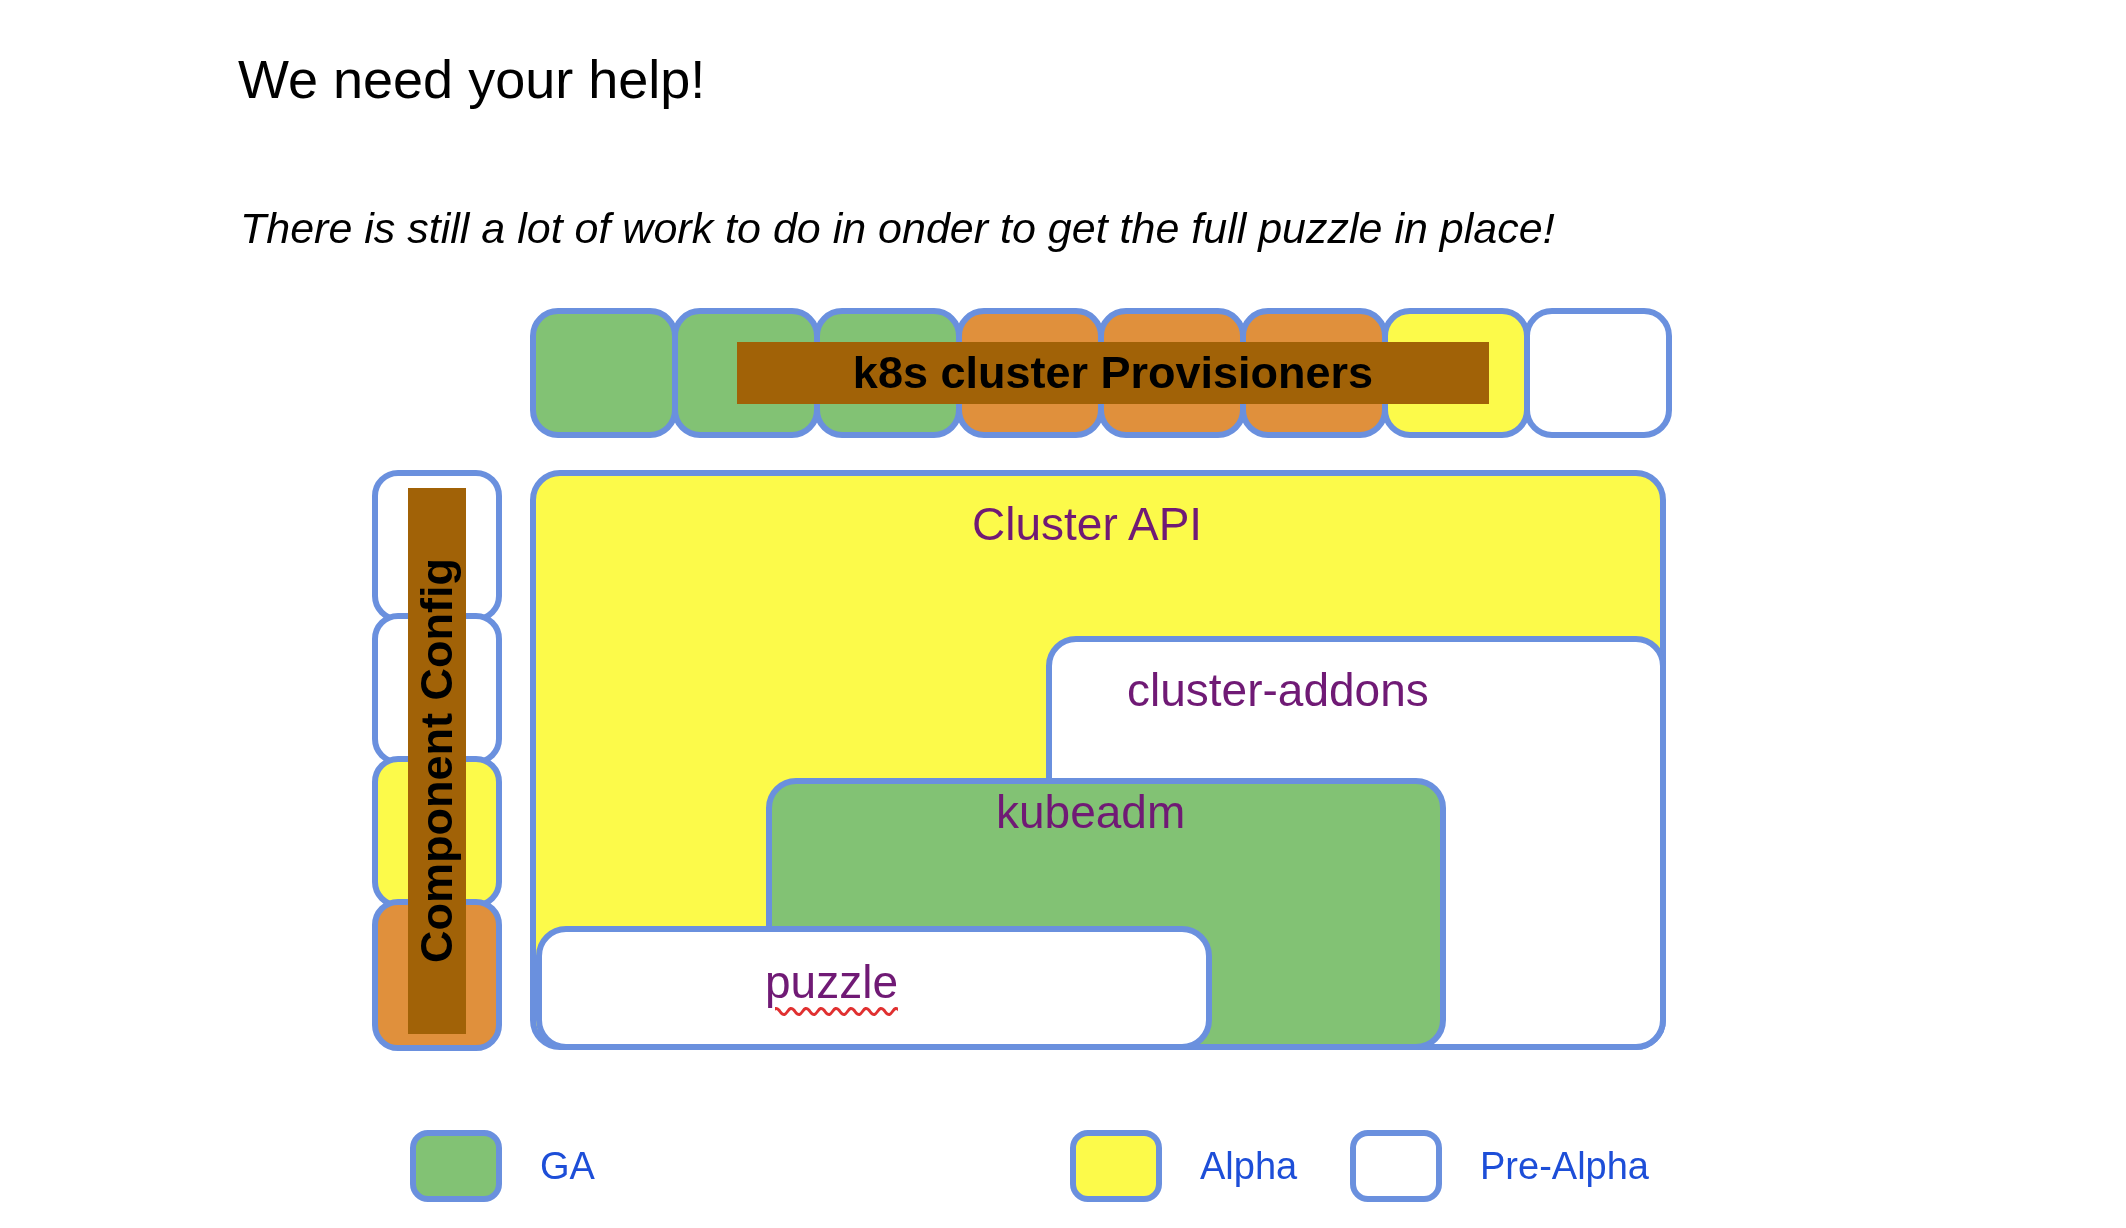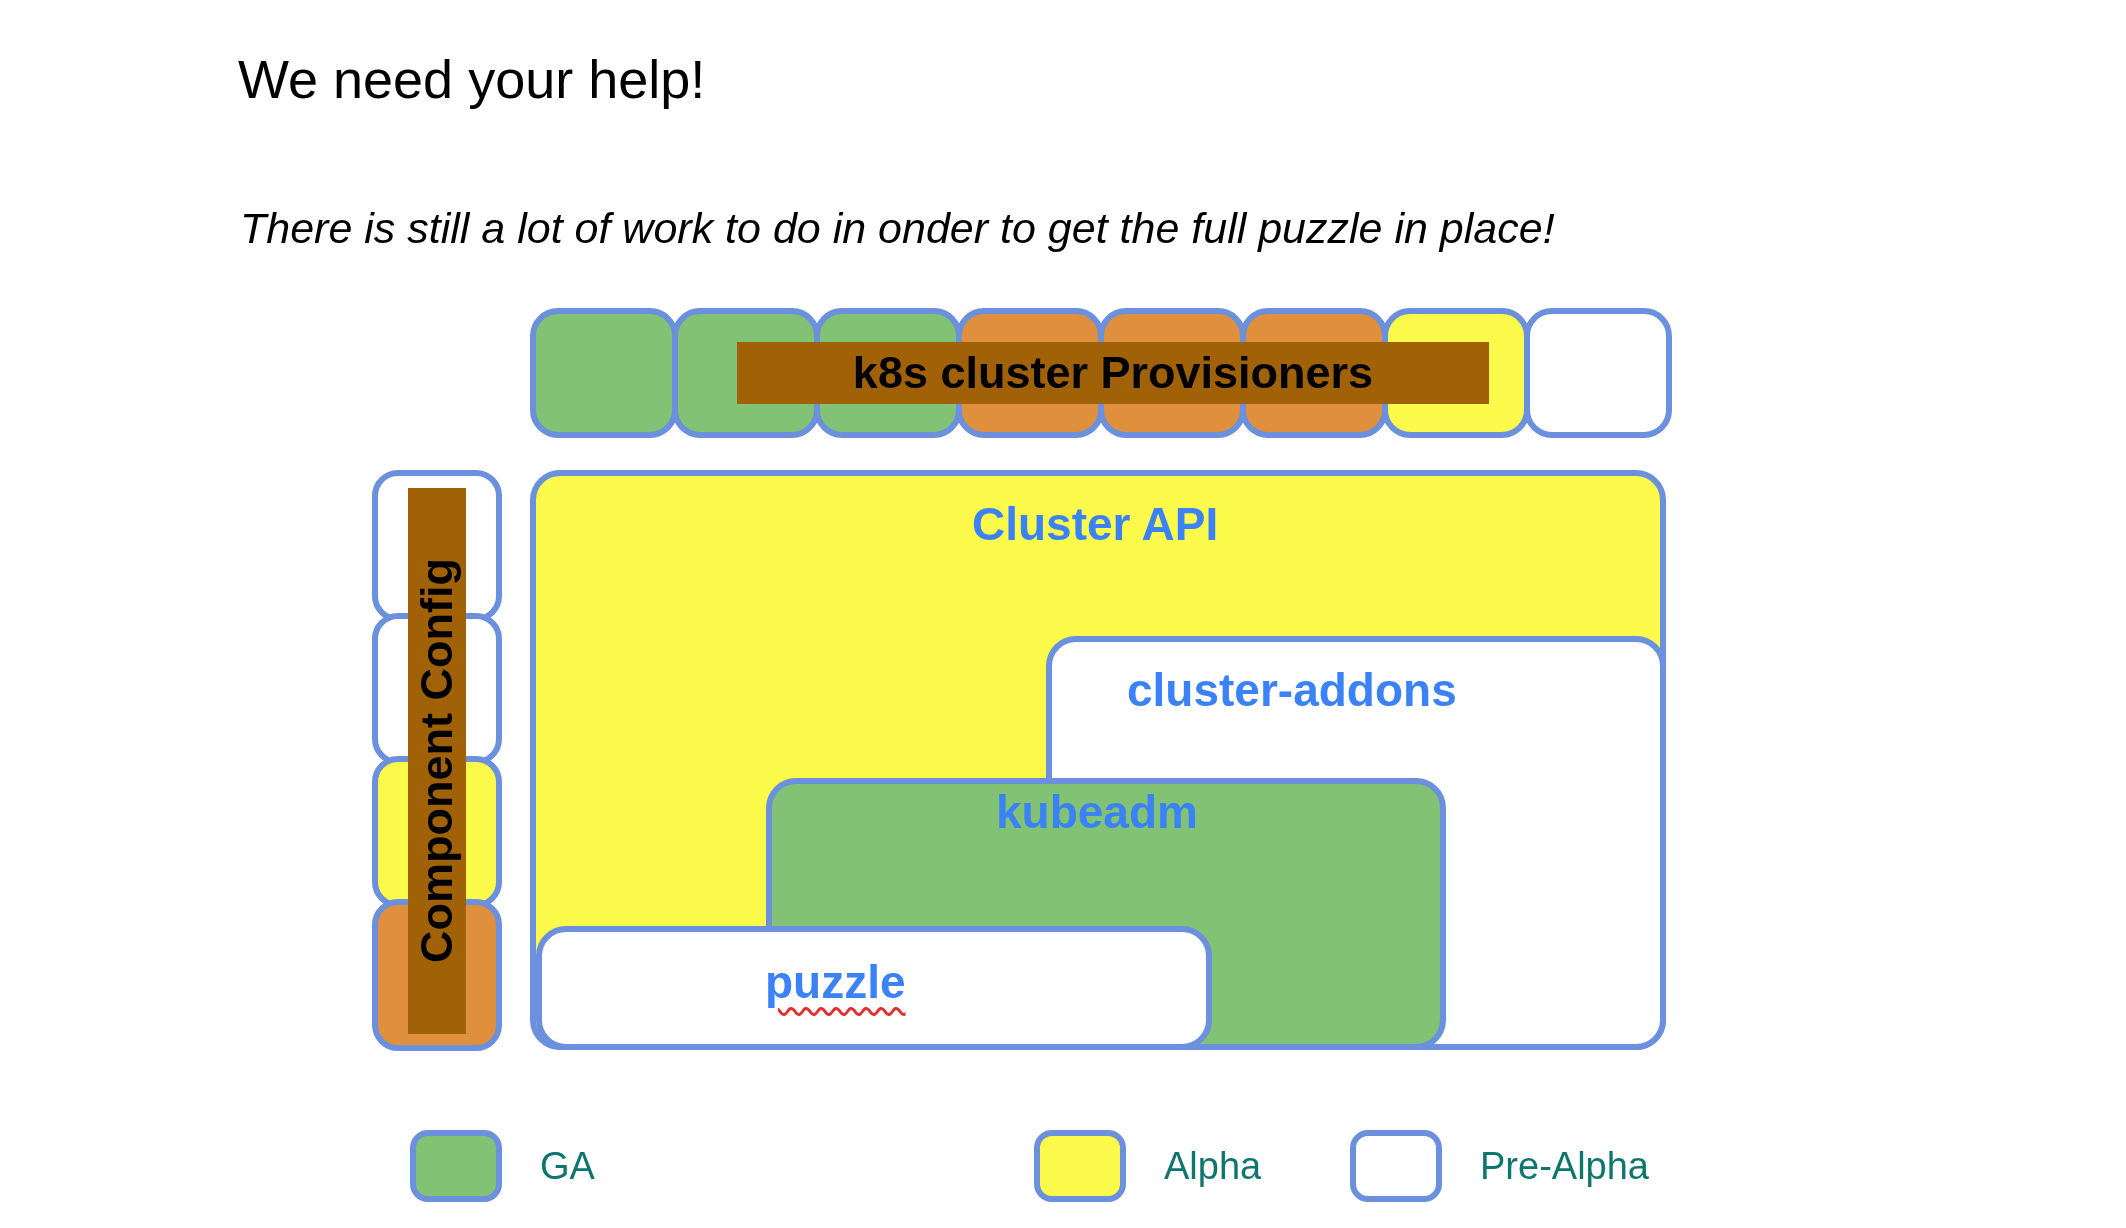--- a/index.html
+++ b/index.html
@@ -140,23 +140,23 @@
     left: 536px;
     top: 926px;
     width: 676px;
     height: 124px;
     border-radius: 30px;
     z-index: 35;
   }
 
   .inner-title {
     position: absolute;
-    font-weight: bold;
-    white-space: nowrap;
-    color: #3b82f6;
+    font-weight: normal;
+    white-space: nowrap;
+    color: #701a75;
     z-index: 50;
   }
   #cluster-api-title  { left: 972px;  top: 497px; font-size: 46px; }
   #cluster-addons-title { left: 1127px; top: 663px; font-size: 46px; }
   #kubeadm-title      { left: 996px;  top: 785px; font-size: 46px; }
   #etcdadm-title      {
     left: 765px; top: 955px; font-size: 46px;
     text-decoration: underline wavy #e03030;
     text-decoration-thickness: 3px;
     text-underline-offset: 9px;
@@ -182,26 +182,26 @@
     width: 92px;
     height: 72px;
     border: 6px solid #6a90de;
     border-radius: 18px;
     flex: 0 0 auto;
   }
   .legend-text {
     margin-left: 38px;
     font-size: 38px;
     font-weight: 400;
-    color: #0f766e;
+    color: #1d4ed8;
     white-space: nowrap;
   }
   #legend-item-0 { left: 0px; }
   #legend-item-1 { left: 345px; }
-  #legend-item-2 { left: 624px; }
+  #legend-item-2 { left: 660px; }
   #legend-item-3 { left: 940px; }
 </style>
 </head>
 <body>
 
 <h1 id="slide-title">We need your help!</h1>
 
 <p id="slide-subtitle">There is still a lot of work to do in onder to get the full puzzle in place!</p>
 
 <div id="provisioner-row">

